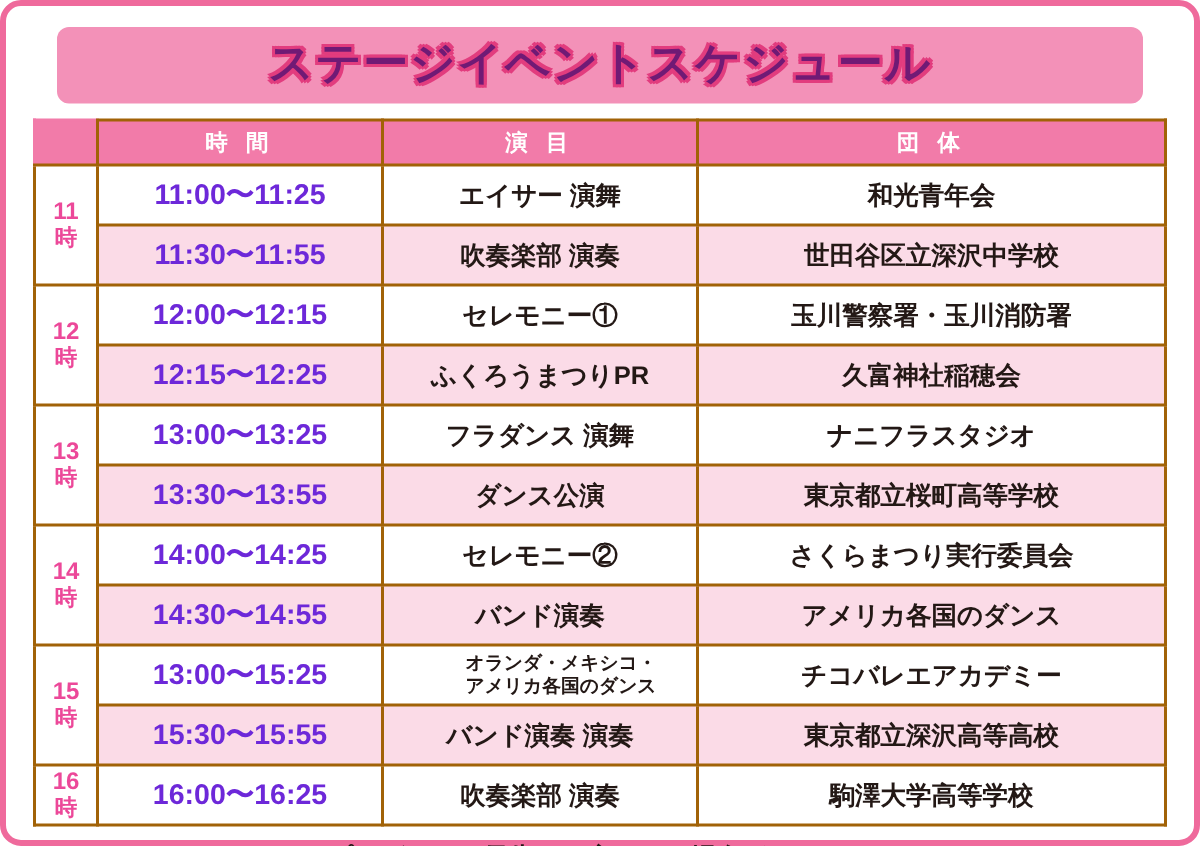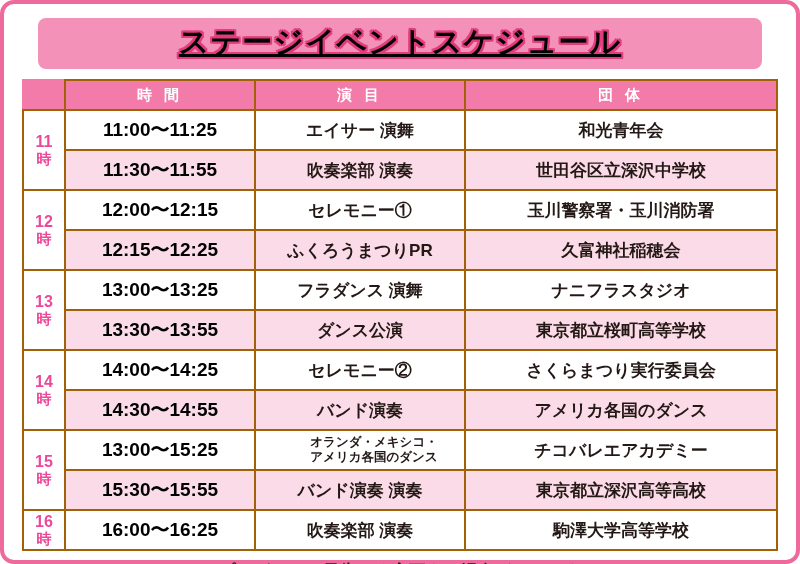--- a/index.html
+++ b/index.html
@@ -26,28 +26,27 @@
   .title-band {
     text-align: center;
     background: #f391b8;
     border-radius: 8px;
     margin: 2px 16px 10px 16px;
     padding: 4px 0 6px 0;
   }
   .title-text {
     font-size: 30px;
     font-weight: bold;
-    color: #000000;
+    color: #701a75;
     letter-spacing: 1px;
     text-shadow:
       -2px -2px 0 #e23c7e, 2px -2px 0 #e23c7e,
       -2px 2px 0 #e23c7e, 2px 2px 0 #e23c7e,
       0 -2px 0 #e23c7e, 0 2px 0 #e23c7e,
       -2px 0 0 #e23c7e, 2px 0 0 #e23c7e;
-    text-decoration: underline;
   }
   table.schedule {
     border-collapse: collapse;
     width: 100%;
     table-layout: fixed;
   }
   table.schedule td, table.schedule th {
     border: 2px solid #a16207;
     padding: 0;
     text-align: center;
@@ -77,21 +76,21 @@
     font-weight: bold;
     color: #ec4899;
     line-height: 1.05;
   }
   .hour-cell .num { display: block; font-size: 16px; }
   .hour-cell .ji  { display: block; font-size: 15px; }
 
   tbody td.time {
     font-size: 19px;
     font-weight: bold;
-    color: #000000;
+    color: #6d28d9;
     height: 38px;
     letter-spacing: 0px;
   }
   tbody td.prog {
     font-size: 17px;
     font-weight: bold;
     color: #231815;
   }
   tbody td.prog.small {
     font-size: 12.5px;

